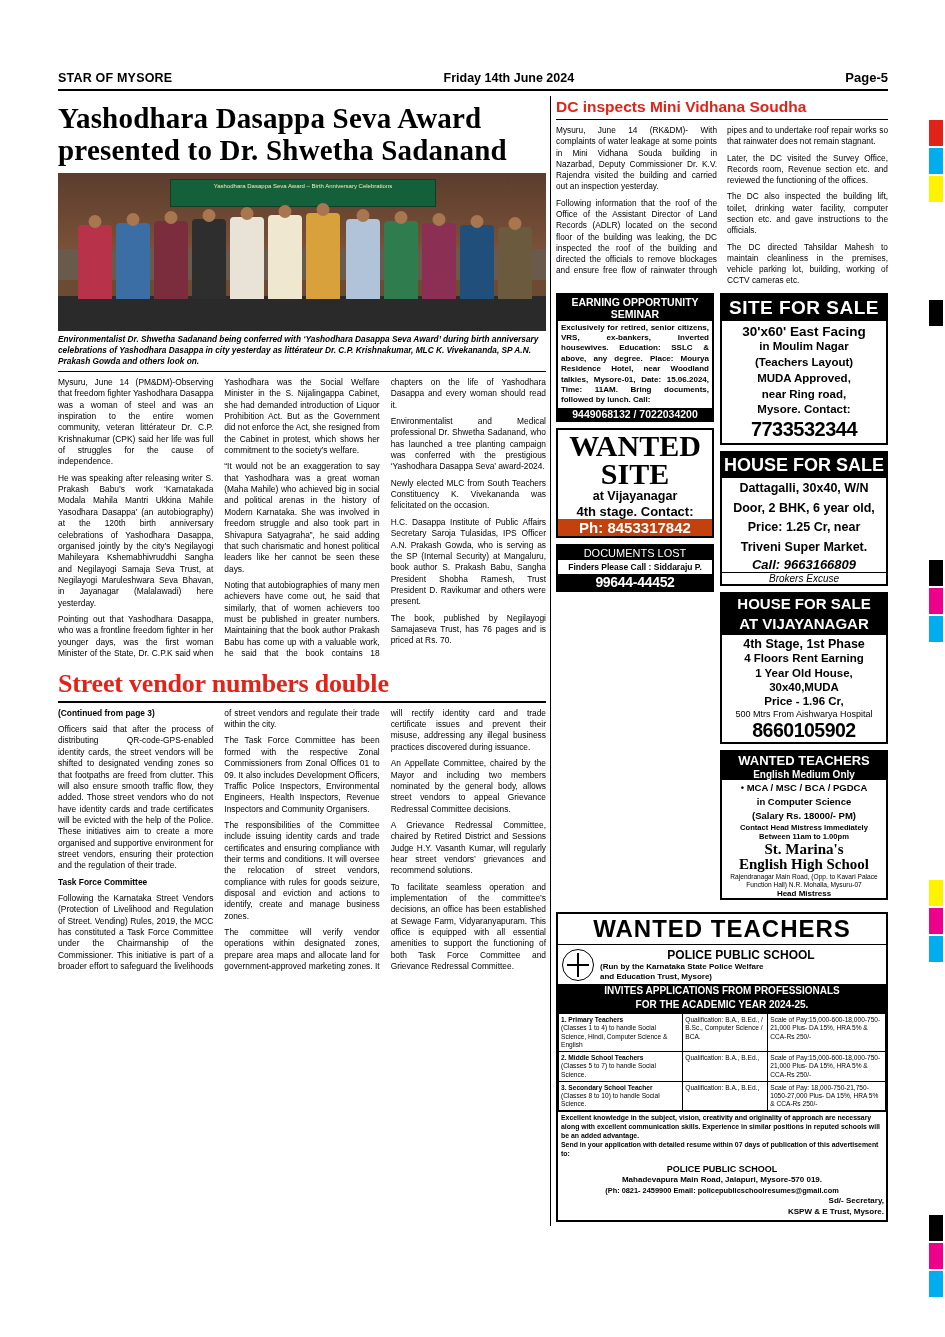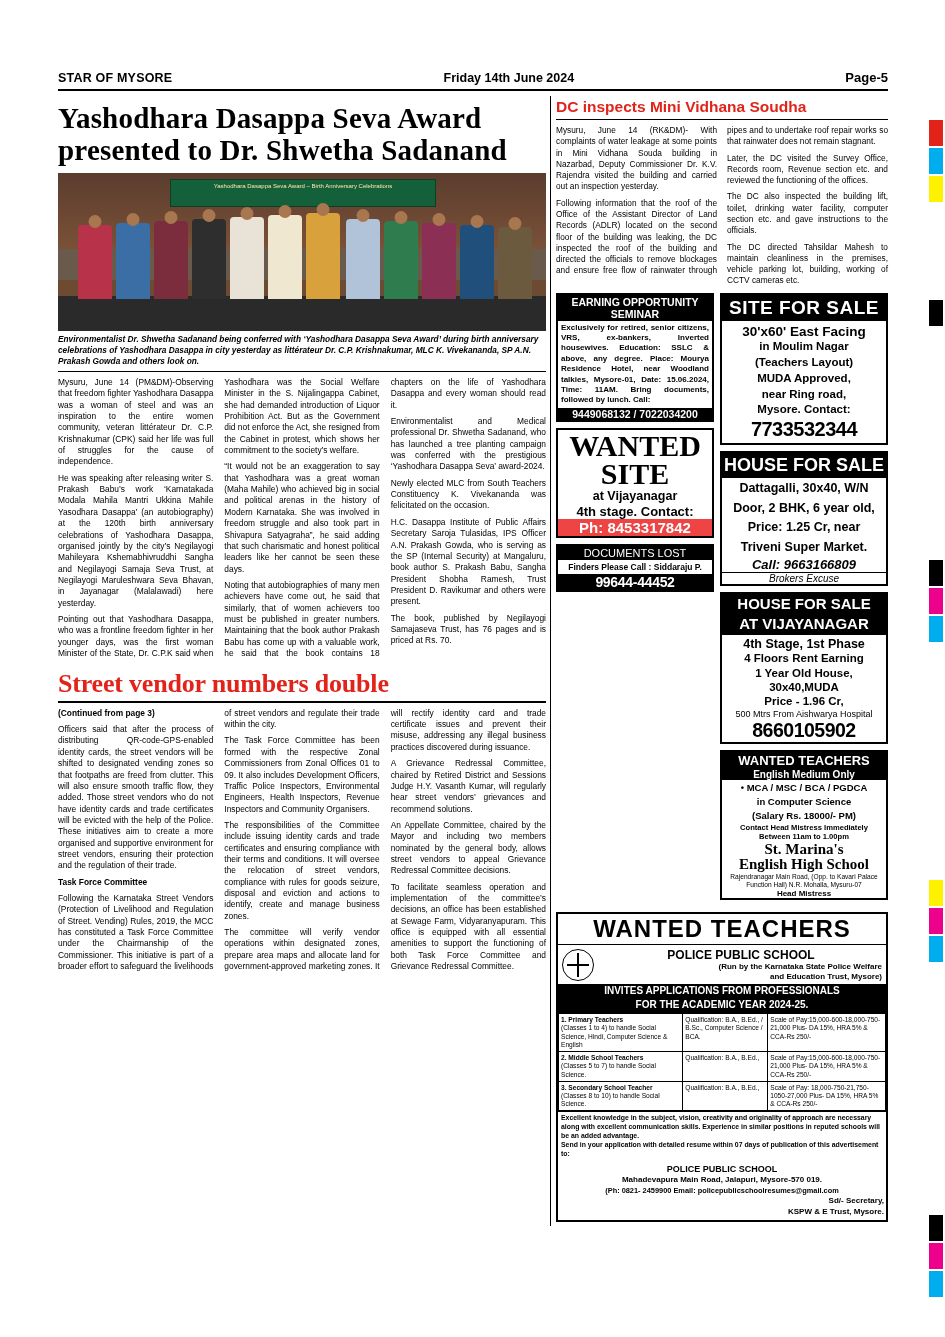--- a/index.html
+++ b/index.html
@@ -64,29 +64,29 @@
   .adwt .school{font-family:"Liberation Serif",serif;font-size:15px;font-weight:bold;line-height:1.05;}
   .adwt .addr{font-size:6.6px;line-height:1.2;}
   .adwt .sd{font-size:8px;font-weight:bold;}
   .eos .t1{background:#000;color:#fff;font-size:10.5px;font-weight:bold;padding:1px 0;}
   .eos .body{font-size:8px;font-weight:bold;line-height:1.3;text-align:justify;padding:2px 3px;}
   .eos .phone{background:#000;color:#fff;font-size:10.5px;font-weight:bold;}
   .wantedsite .w1{font-family:"Liberation Serif",serif;font-size:30px;font-weight:bold;line-height:.95;padding-top:2px;}
   .wantedsite .w2{font-family:"Liberation Serif",serif;font-size:30px;font-weight:bold;line-height:.95;}
   .wantedsite .w3{font-size:12.5px;font-weight:bold;line-height:1.2;}
   .wantedsite .w4{font-size:13px;font-weight:bold;}
-  .wantedsite .ph{background:#ef4444;color:#fff;font-size:15px;font-weight:bold;}
+  .wantedsite .ph{background:#c2410c;color:#fff;font-size:15px;font-weight:bold;}
   .doclost .t1{background:#000;color:#fff;font-size:11px;font-weight:normal;padding:1px 0;}
   .doclost .body{font-size:9.5px;font-weight:bold;line-height:1.25;padding:2px;}
   .doclost .ph{background:#000;color:#fff;font-size:14px;font-weight:bold;letter-spacing:-.3px;}
   
   .police{border:2px solid #000;margin-top:6px;}
   .police .hdr{font-family:"Liberation Sans",sans-serif;font-weight:bold;font-size:24px;text-align:center;letter-spacing:1px;border-bottom:1.5px solid #000;padding:1px 0;}
   .police .sub{text-align:center;font-weight:bold;font-size:12px;}
-  .police .sub2{text-align:right;font-size:8px;line-height:1.2;font-weight:bold;}
+  .police .sub2{text-align:left;font-size:8px;line-height:1.2;font-weight:bold;}
   .police .invite{text-align:center;font-weight:bold;font-size:10px;background:#000;color:#fff;line-height:1.2;padding:1px 0;}
   table.ptab{width:100%;border-collapse:collapse;font-size:6.6px;}
   table.ptab td{border:1px solid #000;vertical-align:top;padding:2px 2px;line-height:1.25;}
   .ptab .c1{width:38%;}
   .ptab .c2{width:26%;}
   .ptab .c3{width:36%;}
   .police .note{font-size:6.9px;font-weight:bold;line-height:1.3;padding:2px 3px;border-top:1px solid #000;}
   .police .foot{text-align:center;font-size:9px;font-weight:bold;line-height:1.35;padding:2px;}
   .emblem{width:30px;height:30px;border-radius:50%;border:1.5px solid #000;display:inline-block;position:relative;}
   .emblem:before{content:"";position:absolute;left:50%;top:3px;width:2px;height:24px;background:#000;transform:translateX(-50%);}
@@ -203,22 +203,22 @@
       <div class="redrule"></div>
 
       <div class="cols3">
         <p class="sub-bold">(Continued from page 3)</p>
         <p>Officers said that after the process of distributing QR-code-GPS-enabled identity cards, the street vendors will be shifted to designated vending zones so that footpaths are freed from clutter. This will also ensure smooth traffic flow, they added.  Those street vendors who do not have identity cards and trade certificates will be evicted with the help of the Police. These initiatives aim to create a more organised and supportive environment for street vendors, ensuring their protection and the regulation of their trade.</p>
         <p class="sub-bold">Task Force Committee</p>
         <p>Following the Karnataka Street Vendors (Protection of Livelihood and Regulation of Street. Vending) Rules, 2019, the MCC has constituted a Task Force Committee under the Chairmanship of the Commissioner. This initiative is part of a broader effort to safeguard the livelihoods of street vendors and regulate their trade within the city.</p>
         <p>The Task Force Committee has been formed with the respective Zonal Commissioners from Zonal Offices 01 to 09. It also includes Development Officers, Traffic Police Inspectors, Environmental Engineers, Health Inspectors, Revenue Inspectors and Community Organisers.</p>
         <p>The responsibilities of the Committee include issuing identity cards and trade certificates and ensuring compliance with their terms and conditions. It will oversee the relocation of street vendors, compliance with rules for goods seizure, disposal and eviction and actions to identify, create and manage business zones.</p>
         <p>The committee will verify vendor operations within designated zones, prepare area maps and allocate land for government-approved marketing zones. It will rectify identity card and trade certificate issues and prevent their misuse, addressing any illegal business practices discovered during issuance.</p>
+        <p>An Appellate Committee, chaired by the Mayor and including two members nominated by the general body, allows street vendors to appeal Grievance Redressal Committee decisions.</p>
         <p>A Grievance Redressal Committee, chaired by Retired District and Sessions Judge H.Y. Vasanth Kumar, will regularly hear street vendors’ grievances and recommend solutions.</p>
-        <p>An Appellate Committee, chaired by the Mayor and including two members nominated by the general body, allows street vendors to appeal Grievance Redressal Committee decisions.</p>
         <p>To facilitate seamless operation and implementation of the committee’s decisions, an office has been established at Sewage Farm, Vidyaranyapuram. This office is equipped with all essential amenities to support the functioning of both Task Force Committee and Grievance Redressal Committee.</p>
       </div>
     </div>
 
     <div class="rightcol">
       <div class="rhead">DC inspects Mini Vidhana Soudha</div>
       <div class="cols2">
         <p>Mysuru, June 14 (RK&amp;DM)- With complaints of water leakage at some points in Mini Vidhana Souda building in Nazarbad, Deputy Commissioner Dr. K.V. Rajendra visited the building and carried out an inspection yesterday.</p>
         <p>Following information that the roof of the Office of the Assistant Director of Land Records (ADLR) located on the second floor of the building was leaking, the DC inspected the roof of the building and directed the officials to remove blockages and ensure free flow of rainwater through pipes and to undertake roof repair works so that rainwater does not remain stagnant.</p>
         <p>Later, the DC visited the Survey Office, Records room, Revenue section etc. and reviewed the functioning of the offices.</p>

